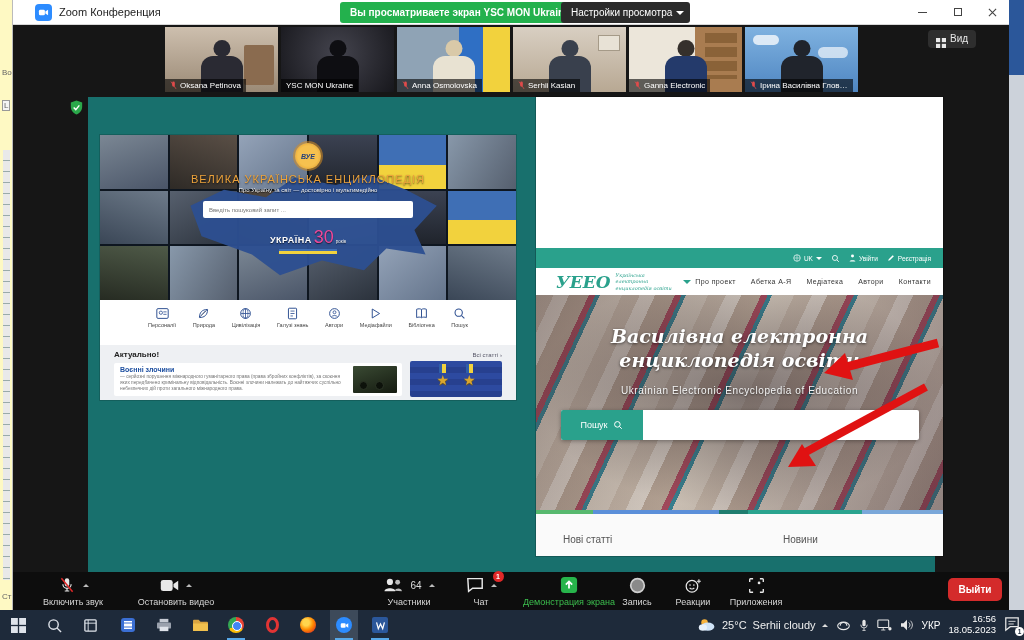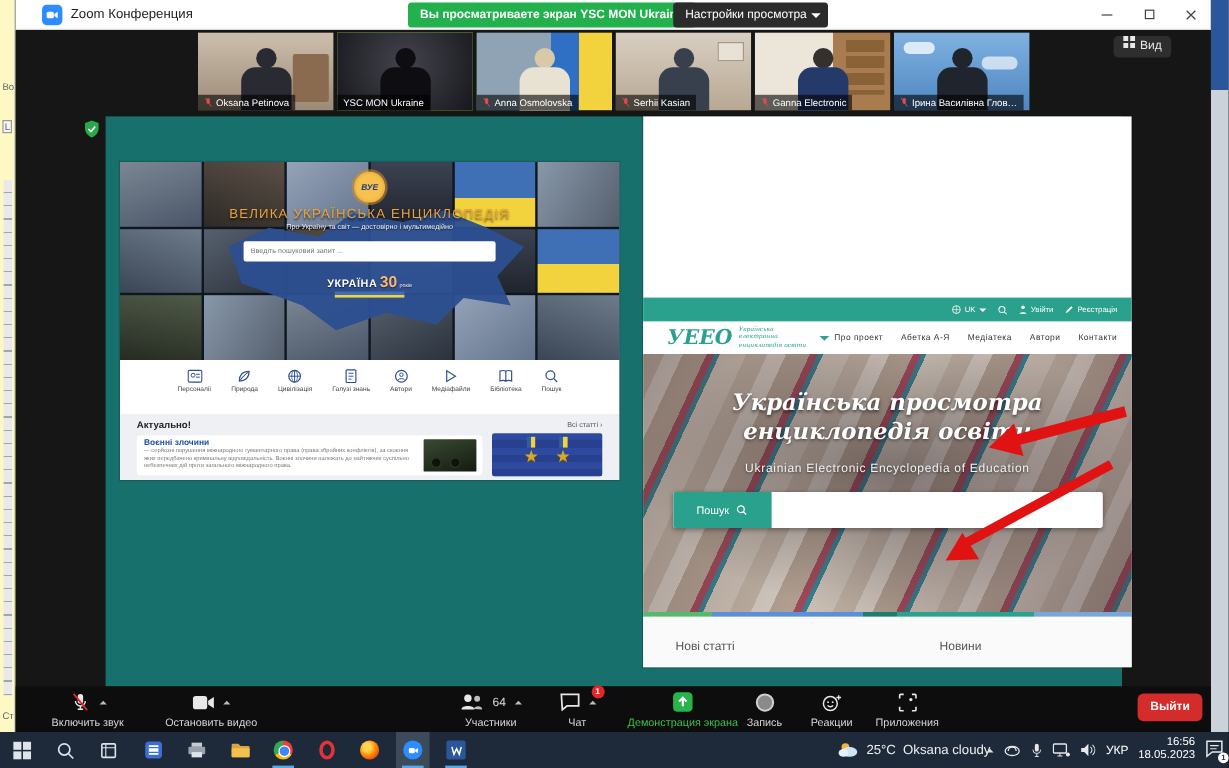--- a/index.html
+++ b/index.html
@@ -33,21 +33,21 @@
   .ic-close svg{display:block}
 
   
   .tile{position:absolute;top:27px;width:113px;height:65px;background:#222;overflow:hidden}
   .tile.active{outline:2px solid #7cb342;outline-offset:-2px}
   .sil-head{position:absolute;left:50%;top:13px;transform:translateX(-50%);width:17px;height:17px;border-radius:50%}
   .sil-body{position:absolute;left:50%;top:29px;transform:translateX(-50%);width:42px;height:40px;border-radius:12px 12px 0 0}
   .nameplate{position:absolute;left:0;bottom:0;max-width:100%;background:rgba(0,0,0,.6);color:#fff;
     font-size:8px;line-height:13px;padding:0 5px;display:flex;align-items:center;gap:3px;white-space:nowrap;overflow:hidden}
   #view-btn{position:absolute;left:915px;top:30px;height:18px;background:#2e2e2e;color:#e8e8e8;font-size:10px;
-    line-height:18px;padding:0 8px;border-radius:4px;display:flex;align-items:flex-start;gap:4px}
+    line-height:18px;padding:0 8px;border-radius:4px;display:flex;align-items:flex-end;gap:4px}
 
   
   #sec-shield{position:absolute;left:55px;top:99px}
   #rec-ind{position:absolute;left:127px;top:101px;display:flex;align-items:center;gap:6px;color:#eee;font-size:10px}
   .rec-dot{width:13px;height:13px;border-radius:50%;background:#e05656;border:2px solid #f0a0a0;position:relative}
   .rec-dot::after{content:"";position:absolute;left:2px;top:2px;right:2px;bottom:2px;border-radius:50%;background:#d32f2f}
 
   
   #share{left:75px;top:97px;width:847px;height:475px;background:#18706d}
 
@@ -65,21 +65,21 @@
     clip-path:polygon(8% 35%,20% 22%,35% 28%,45% 12%,60% 18%,72% 10%,85% 22%,96% 35%,88% 55%,92% 75%,78% 70%,70% 88%,55% 80%,40% 92%,30% 75%,12% 60%)}
   #vue-ov{position:absolute;inset:0;display:flex;flex-direction:column;align-items:center;z-index:2}
   #vue-sun{margin-top:8px;width:26px;height:26px;border-radius:50%;display:flex;align-items:center;justify-content:center;
     background:radial-gradient(circle,#f6c14f 55%,#d98e1f);box-shadow:0 0 0 2px rgba(217,142,31,.55);
     font-size:7px;font-weight:bold;color:#24407c;font-style:italic}
   #vue-title{margin-top:4px;font-size:11px;font-weight:normal;color:#eda33b;letter-spacing:1px;text-shadow:0 1px 2px rgba(0,0,0,.7)}
   #vue-sub{margin-top:2px;font-size:6px;color:#f2f2f2;text-shadow:0 1px 1px rgba(0,0,0,.7)}
   #vue-search{margin-top:8px;width:210px;height:17px;background:#fff;border:none;border-radius:2px;font-size:6px;padding:0 6px;color:#555}
   #vue-brand{margin-top:9px;display:flex;align-items:baseline;gap:2px;color:#fff;text-shadow:0 1px 1px rgba(0,0,0,.6)}
   #vue-brand .bn{font-size:9px;font-weight:bold;letter-spacing:.5px}
-  #vue-brand .num{font-size:13px;font-weight:bold;color:#fdba74}
+  #vue-brand .num{font-size:18px;font-weight:normal;color:#ec4899}
   #vue-brand .cap{font-size:4.5px;color:#eee}
   #vue-flagbar{width:58px;height:5px;margin-top:1px;background:linear-gradient(180deg,#3f6fb5 50%,#f2d23d 50%)}
   #vue-nav{position:absolute;left:0;top:165px;width:416px;height:45px;background:#fff;display:flex;
     justify-content:space-between;padding:7px 48px 0 48px}
   .vnav{display:flex;flex-direction:column;align-items:center;gap:2px;font-size:5.5px;color:#444}
   .vnav svg{display:block}
   #vue-news{position:absolute;left:0;top:210px;width:416px;height:55px;background:#eef0f3;padding:5px 14px}
   #vue-news-head{display:flex;justify-content:space-between;align-items:center}
   #vue-news-head .h{font-size:8px;font-weight:bold;color:#222}
   #vue-news-head .l{font-size:6px;color:#556}
@@ -456,21 +456,21 @@
           <div id="ueeo-menu">
             <span>Про проект</span>
             <span>Абетка А-Я</span>
             <span>Медіатека</span>
             <span>Автори</span>
             <span>Контакти</span>
           </div>
         </div>
         <div id="ueeo-hero">
           <div class="inner">
-            <div class="hero-t l1">Українська просмотра</div>
+            <div class="hero-t l1">Василівна електронна</div>
             <div class="hero-t">енциклопедія освіти</div>
             <div class="sub">Ukrainian Electronic Encyclopedia of Education</div>
             <div id="ueeo-searchrow">
               <button id="ueeo-btn">
                 <span>Пошук</span>
                 <svg width="10" height="10" viewBox="0 0 16 16">
                     <circle cx="7" cy="7" r="4.5" fill="none" stroke="#fff" stroke-width="1.6"></circle>
                     <path d="M10.5 10.5L14 14" stroke="#fff" stroke-width="1.6"></path>
                   </svg>
               </button>
@@ -645,21 +645,21 @@
       </div>
     </div>
 
     <div id="weather">
       <svg width="18" height="14" viewBox="0 0 22 16">
           <circle cx="8" cy="5" r="4" fill="#f6b23c"></circle>
           <ellipse cx="12" cy="10" rx="8" ry="5" fill="#cfe3f7"></ellipse>
           <ellipse cx="6" cy="11" rx="5" ry="4" fill="#e7f1fb"></ellipse>
         </svg>
       <span>25°C</span>
-      <span>Oksana cloudy</span>
+      <span>Serhii cloudy</span>
     </div>
 
     <div id="tray">
       <span class="chev-up"></span>
       <svg width="15" height="12" viewBox="0 0 18 14">
           <ellipse cx="9" cy="8" rx="7" ry="4.5" fill="none" stroke="#e8e8e8" stroke-width="1.3"></ellipse>
           <path d="M5 8a4 4 0 0 1 8 0" fill="none" stroke="#e8e8e8" stroke-width="1.3"></path>
         </svg>
       <svg width="10" height="13" viewBox="0 0 12 16">
           <rect x="4" y="1" width="4" height="8" rx="2" fill="#e8e8e8"></rect>

